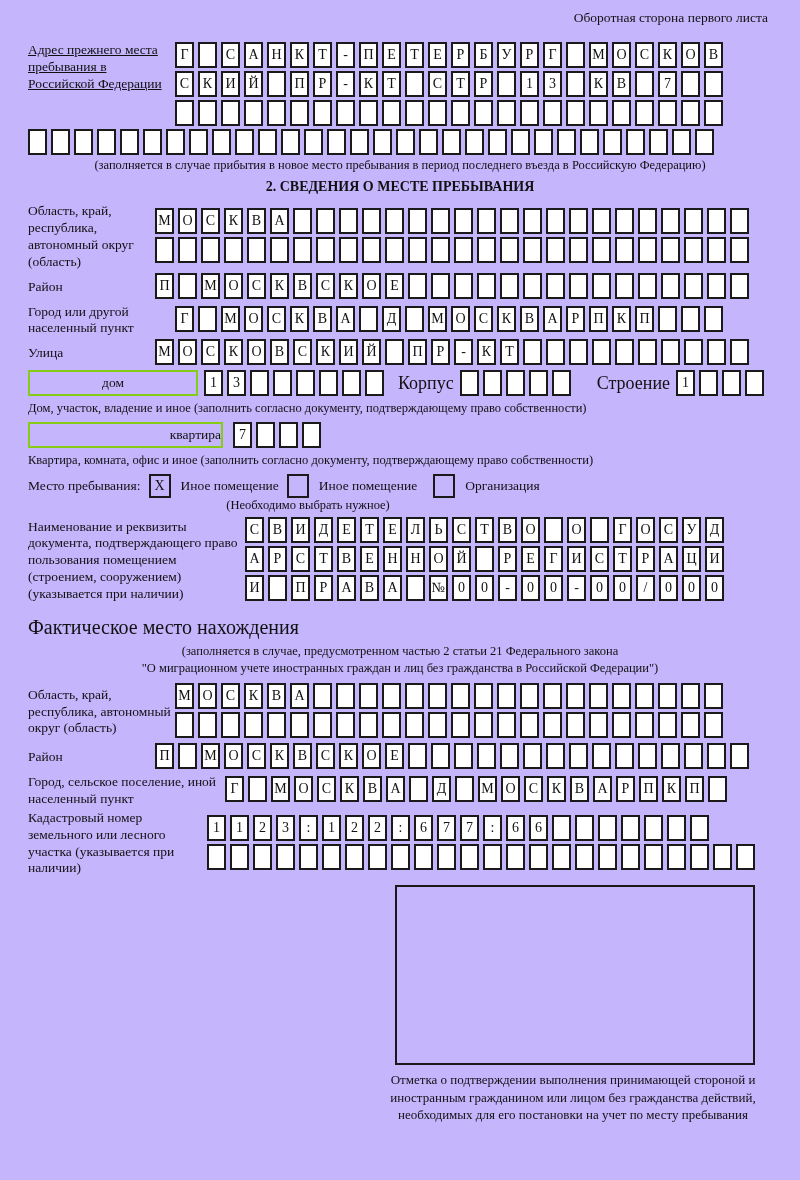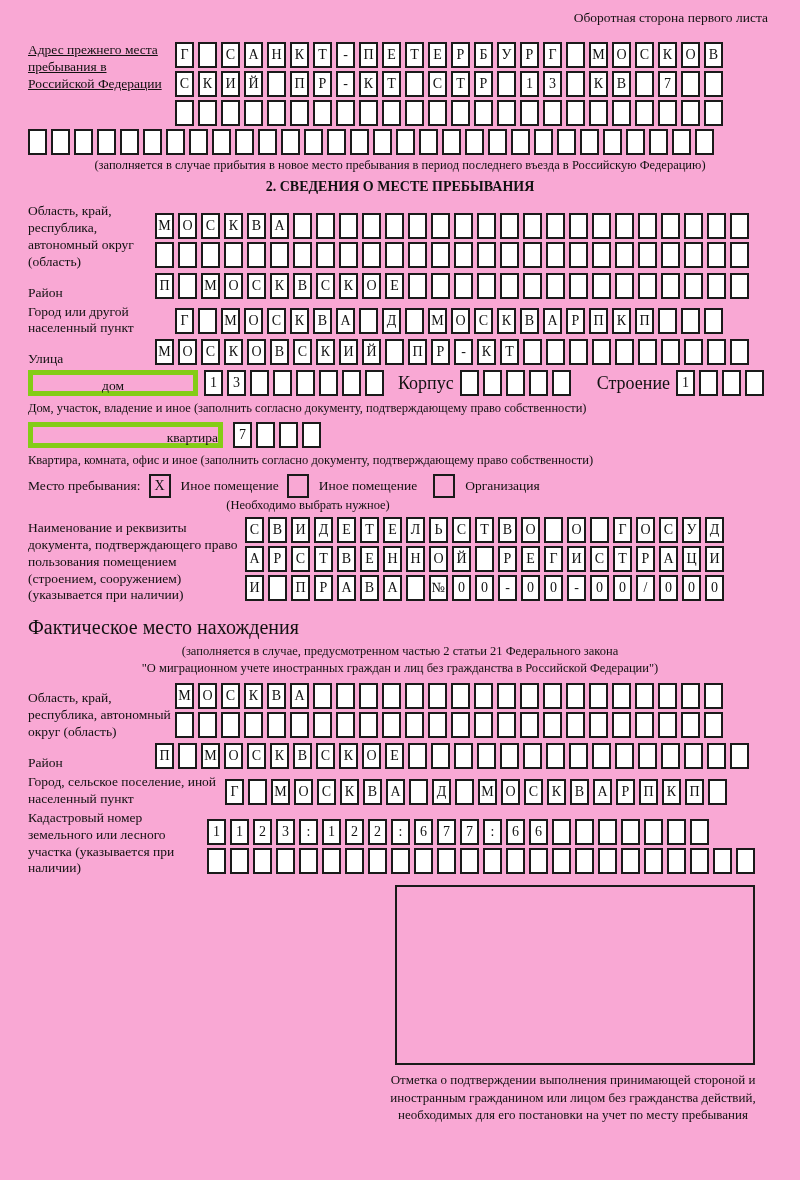--- a/index.html
+++ b/index.html
@@ -1,40 +1,40 @@
 <!DOCTYPE html>
 <html><head>
 <meta charset="utf-8">
 <style>
   html,body { margin:0; padding:0; background:#fff; }
   .page {
     position:relative; width:800px; height:1180px; box-sizing:border-box;
-    padding:10px 28px 0 28px; background:#f9a8d4; color:#111;
+    padding:10px 28px 0 28px; background:#c4b5fd; color:#111;
     font-family:"Liberation Serif","DejaVu Serif",serif; overflow:hidden;
   }
   .hdr { text-align:right; font-size:13.5px; padding-right:4px; }
   .lbl { font-size:13.5px; line-height:1.25; }
   .cap { font-size:12.5px; }
   .center { text-align:center; }
 
   .boxes { display:flex; margin-bottom:3px; }
   .cb {
     flex:0 0 auto; width:15px; height:22px; border:2px solid #1a1a1a; margin-right:4px;
     text-align:center; font-size:14px; line-height:22px; background:#fff;
   }
-  .field { display:flex; align-items:flex-end; margin-bottom:2px; }
+  .field { display:flex; align-items:center; margin-bottom:2px; }
   .field .rows { flex:0 0 auto; }
 
   .b1 { display:flex; margin-top:16px; }
   .b1 .lbl { width:147px; flex:0 0 auto;text-decoration:underline; }
 
   .sect-title { text-align:center; font-weight:bold; font-size:14px; margin:6px 0 8px 0; }
 
   .domrow { display:flex; align-items:flex-start; margin-bottom:2px; }
-  .widebox { box-sizing:border-box; border:5px solid #84cc16; height:26px; line-height:22px;
+  .widebox { box-sizing:border-box; border:2px solid #84cc16; height:26px; line-height:22px;
              text-align:center; font-size:13.5px; flex:0 0 auto; }
   .inline-lbl { font-size:18px; line-height:26px; flex:0 0 auto; }
 
   .stay { display:flex; align-items:center; margin-top:6px; font-size:13.5px; }
   .chk { flex:0 0 auto; width:18px; height:20px; border:2px solid #1a1a1a; margin:0 10px 0 8px;
          text-align:center; font-size:14px; line-height:20px; }
 
   .fact-title { text-align:left; font-weight:normal; font-size:20px; margin:12px 0 4px 0; }
   .fact-note { text-align:center; font-size:12.5px; line-height:1.35; }
 

